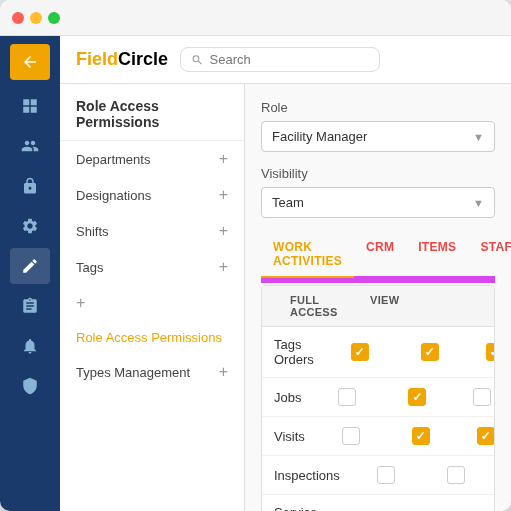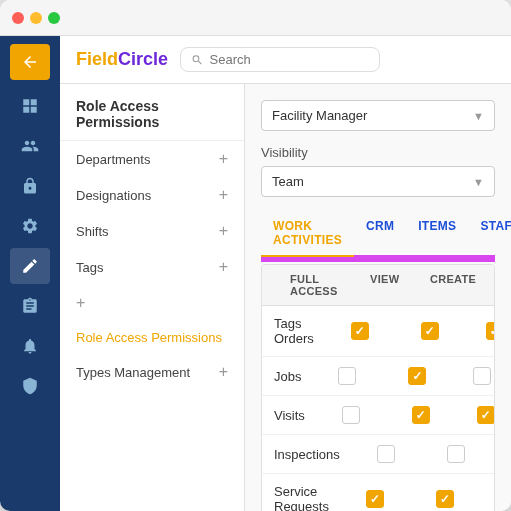--- a/index.html
+++ b/index.html
@@ -44,21 +44,21 @@
     
     .right-panel { flex: 1; overflow: auto; background: #f9f9f9; }
     .right-inner { padding: 16px; }
     
     .field-label { font-size: 13px; color: #555; margin-bottom: 6px; font-weight: 500; }
     .select-box { width: 100%; border: 1px solid #ccc; border-radius: 4px; padding: 7px 10px; font-size: 13px; color: #333; background: #fff; display: flex; align-items: center; justify-content: space-between; cursor: pointer; margin-bottom: 14px; }
     .select-box .chevron { color: #999; font-size: 11px; }
     
     
     .tabs { display: flex; border-bottom: 7px solid #d946ef; margin-bottom: 0; }
-    .tab { padding: 8px 12px; font-size: 12px; font-weight: 600; color: #1d4ed8; cursor: pointer; letter-spacing: 0.3px; }
+    .tab { padding: 8px 12px; font-size: 12px; font-weight: 600; color: #ef4444; cursor: pointer; letter-spacing: 0.3px; }
     .tab.active { color: #f0a500; border-bottom: 2px solid #f0a500; margin-bottom: -2px; }
     
     
     .perm-table { width: 100%; background: #fff; border: 1px solid #e0e0e0; border-radius: 4px; overflow: hidden; margin-top: 2px; }
     .perm-header { display: grid; grid-template-columns: 1fr 80px 60px 70px; background: #f5f5f5; border-bottom: 1px solid #e0e0e0; }
     .perm-header-cell { padding: 8px 6px; font-size: 11px; font-weight: 700; color: #555; text-align: left; text-transform: uppercase; letter-spacing: 0.3px; }
     .perm-header-cell:first-child { text-align: left; padding-left: 12px; }
     .perm-row { display: grid; grid-template-columns: 1fr 80px 60px 70px; border-bottom: 1px solid #f0f0f0; }
     .perm-row:last-child { border-bottom: none; }
     .perm-cell { padding: 10px 6px; display: flex; align-items: center; justify-content: center; }
@@ -125,21 +125,21 @@
         <svg viewBox="0 0 24 24">
             <path d="M12 1L3 5v6c0 5.55 3.84 10.74 9 12 5.16-1.26 9-6.45 9-12V5l-9-4z"></path>
           </svg>
       </div>
     </div>
 
     <div class="content">
 
       <div class="header">
         <div class="logo">
-          <span>Field</span><span style="color:#6d28d9">Circle</span>
+          <span>Field</span><span style="color:#000000">Circle</span>
         </div>
         <div class="search-bar">
           <svg width="14" height="14" viewBox="0 0 24 24" fill="#999">
               <path d="M15.5 14h-.79l-.28-.27A6.471 6.471 0 0 0 16 9.5 6.5 6.5 0 1 0 9.5 16c1.61 0 3.09-.59 4.23-1.57l.27.28v.79l5 4.99L20.49 19l-4.99-5zm-6 0C7.01 14 5 11.99 5 9.5S7.01 5 9.5 5 14 7.01 14 9.5 11.99 14 9.5 14z"></path>
             </svg>
           <input type="text" placeholder="Search" style="">
         </div>
       </div>
 
       <div style="display:flex;flex:1;overflow:hidden;">
@@ -169,20 +169,21 @@
             <span>Role Access Permissions</span>
           </div>
           <div class="menu-item">
             <span>Types Management</span>
             <span class="plus">+</span>
           </div>
         </div>
 
         <div class="right-panel">
           <div class="right-inner">
+            <div class="field-label">Role</div>
             <div class="select-box">
               <span>Facility Manager</span>
               <span class="chevron">▼</span>
             </div>
 
             <div class="field-label">Visibility</div>
             <div class="select-box">
               <span>Team</span>
               <span class="chevron">▼</span>
             </div>
@@ -193,21 +194,20 @@
               <div class="tab">ITEMS</div>
               <div class="tab">STAFF</div>
 
             </div>
 
             <div class="perm-table">
               <div class="perm-header">
                 <div class="perm-header-cell"></div>
                 <div class="perm-header-cell">FULL ACCESS</div>
                 <div class="perm-header-cell">VIEW</div>
-                <div class="perm-header-cell">CREATE</div>
               </div>
 
               <div class="perm-row">
                 <div class="perm-cell">Tags Orders</div>
                 <div class="perm-cell">
                     <div class="checkbox checked"></div>
                   </div>
                 <div class="perm-cell">
                     <div class="checkbox checked"></div>
                   </div>

